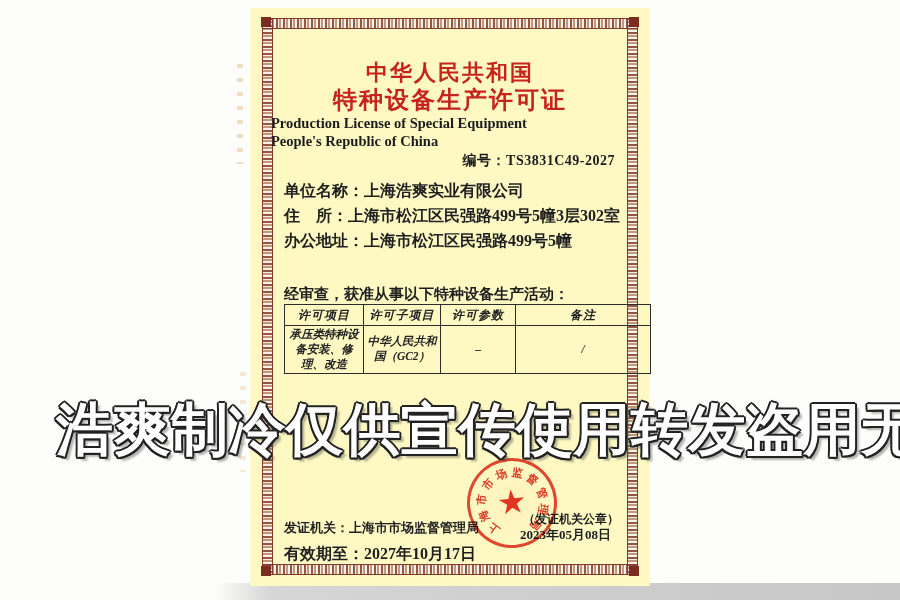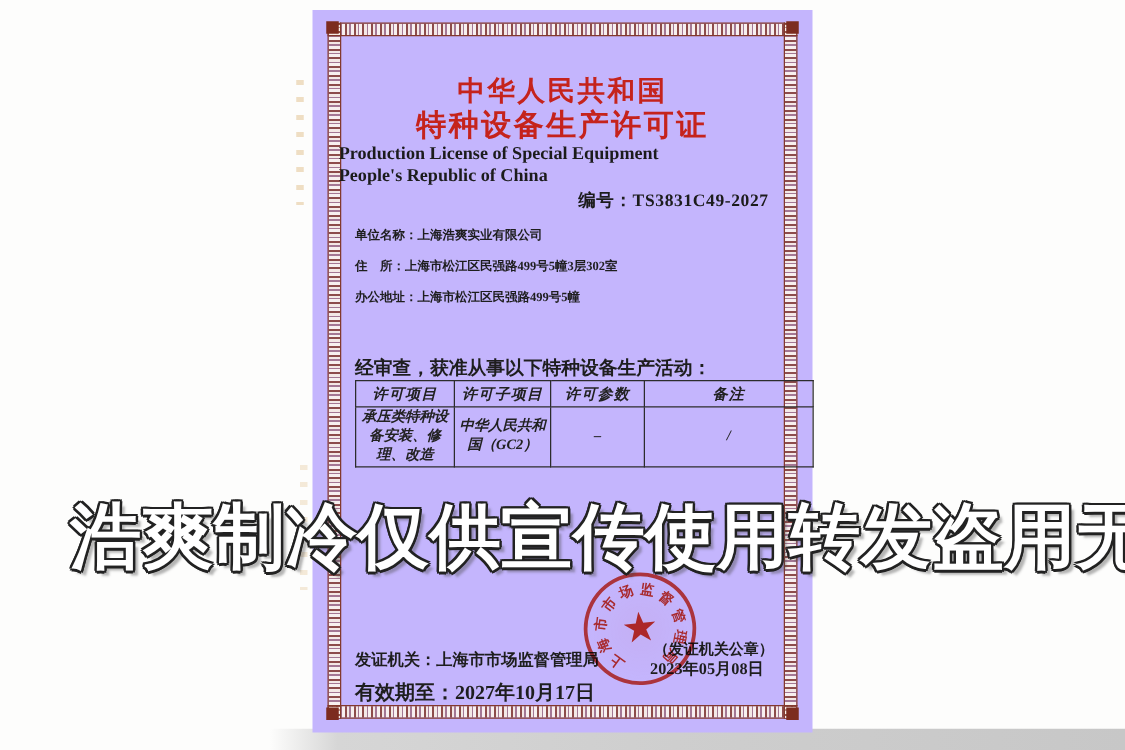--- a/index.html
+++ b/index.html
@@ -17,21 +17,21 @@
   .edge-marks{
     position:absolute;width:6px;z-index:1;opacity:.55;
     background:repeating-linear-gradient(180deg,
       rgba(206,150,64,.55) 0 4px, rgba(206,150,64,0) 4px 14px);
   }
   .edge-marks.a{left:237px;top:64px;height:100px;}
   .edge-marks.b{left:240px;top:372px;height:100px;opacity:.35;}
   
   .certificate{
     position:absolute;left:250px;top:8px;width:400px;height:578px;
-    background:#c4b5fd;z-index:2;
+    background:#fef9c3;z-index:2;
   }
   .cert-frame{position:absolute;left:12px;top:10px;width:376px;height:557px;}
   .bstrip{position:absolute;}
   .bstrip.h{
     left:0;width:100%;height:9px;
     border-top:1.4px solid #83392c;border-bottom:1.4px solid #83392c;
     background:repeating-linear-gradient(90deg,
       rgba(131,57,44,.85) 0 1.6px, rgba(246,235,229,.95) 1.6px 3.4px,
       rgba(131,57,44,.5) 3.4px 4.6px, rgba(250,243,239,.95) 4.6px 7px);
   }
@@ -60,21 +60,21 @@
   .title-en{
     position:absolute;left:0;width:100%;text-align:left;
     color:#1c1c1c;font-weight:bold;font-size:14.5px;
   }
   .title-en.l1{top:88px;} .title-en.l2{top:106px;font-family:Liberation Serif, serif;}
   .license-no{
     position:absolute;top:125px;right:14px;
     font-weight:bold;font-size:14px;color:#1c1c1c;letter-spacing:.5px;
   }
   .info-line{
-    position:absolute;left:13px;font-weight:bold;font-size:10px;color:#1e1e1e;
+    position:absolute;left:13px;font-weight:bold;font-size:16px;color:#1e1e1e;
   }
   .info-line.company{top:154px;}
   .info-line.address{top:179px;}
   .info-line.office{top:204px;text-align:center;}
   .approval{position:absolute;left:13px;top:258px;font-weight:bold;font-size:15px;color:#1e1e1e;}
 
   table.lic{
     position:absolute;left:13px;top:277px;width:346px;
     border-collapse:collapse;table-layout:fixed;
   }

